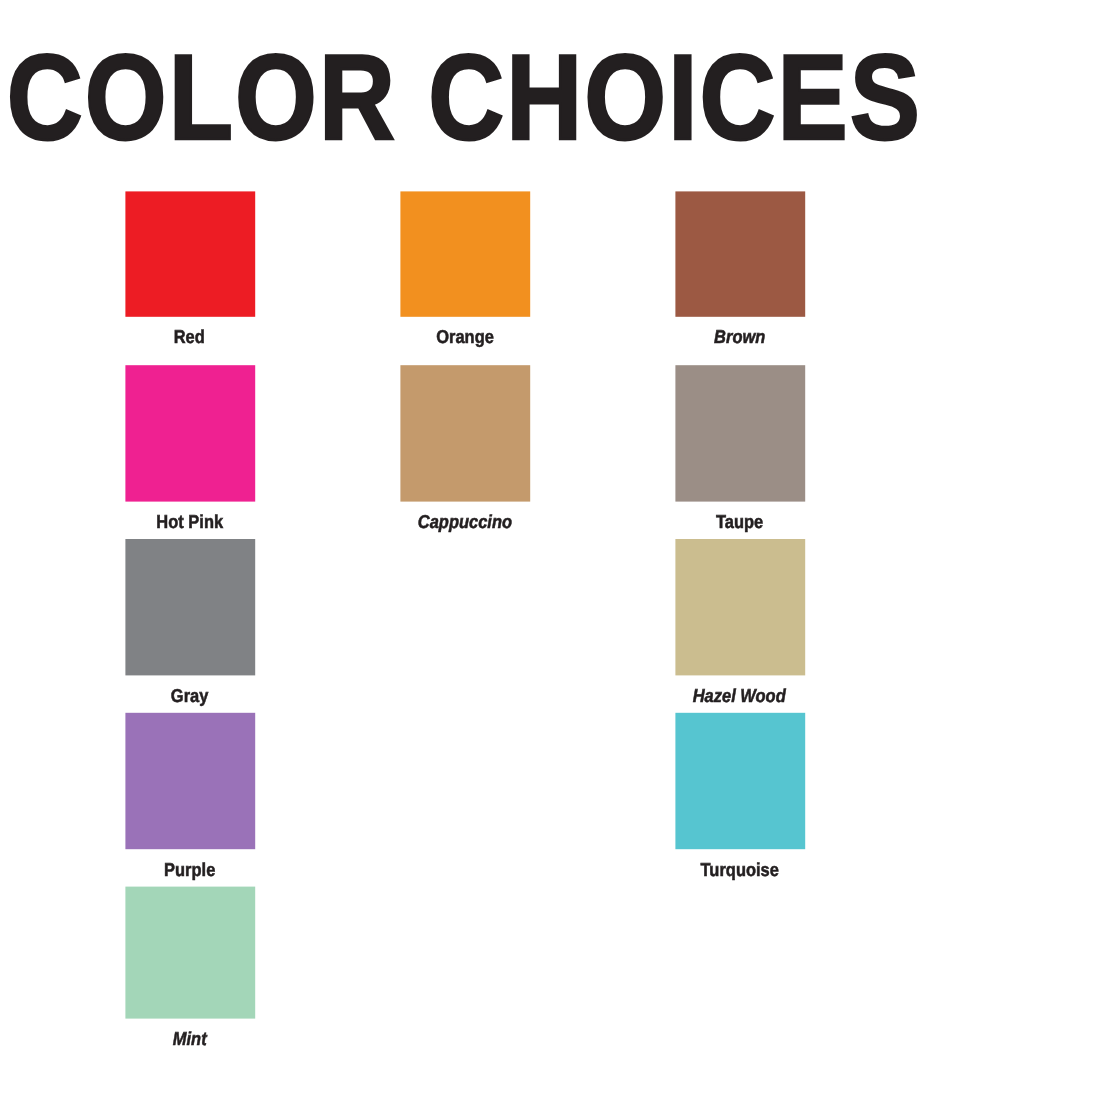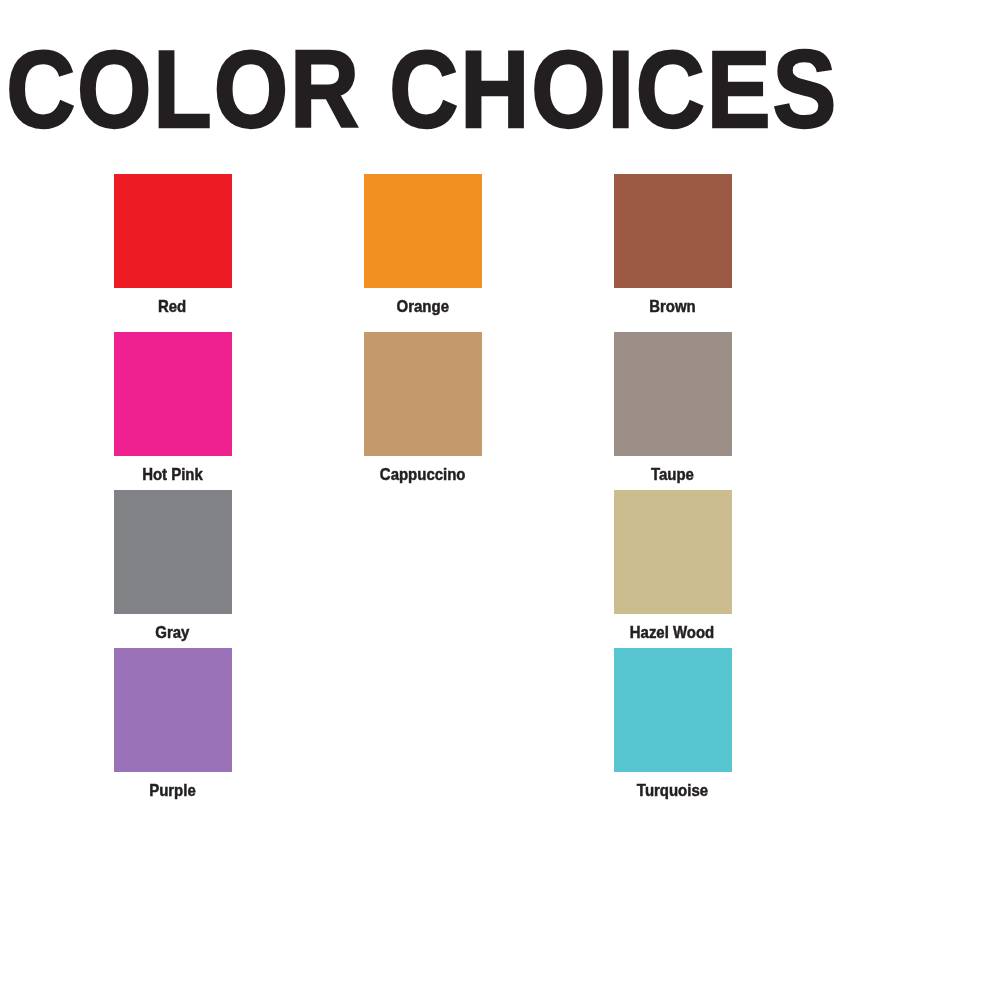--- a/index.html
+++ b/index.html
@@ -60,21 +60,21 @@
 
   .cell {
     width: 200px;
     display: flex;
     flex-direction: column;
     align-items: center;
   }
 
   .cell.col-left   { align-items: center; }
   .cell.col-mid    { align-items: center; }
-  .cell.col-right  { align-items: center; }
+  .cell.col-right  { align-items: center; font-style: italic; }
 
   .swatch {
     width: 118px;
     height: 120px;
     display: block;
   }
 
   .row-1 .swatch { height: 114px; }
   .row-2 .swatch { height: 124px; }
   .row-3 .swatch { height: 124px; }
@@ -149,16 +149,20 @@
         <div class="swatch" style="background-color: rgb(154, 114, 184);"></div>
         <div class="swatch-label" style="color: rgb(35, 31, 32); -webkit-text-stroke-color: rgb(35, 31, 32);">Purple</div>
       </div>
       <div class="cell col-mid">
         <div class="swatch" style="background-color: rgb(86, 197, 208);"></div>
         <div class="swatch-label" style="color: rgb(35, 31, 32); -webkit-text-stroke-color: rgb(35, 31, 32);">Turquoise</div>
       </div>
     </div>
 
     <div class="row row-5">
+      <div class="cell col-right">
+        <div class="swatch" style="background-color: rgb(163, 214, 184);"></div>
+        <div class="swatch-label" style="color: rgb(35, 31, 32); -webkit-text-stroke-color: rgb(35, 31, 32);">Mint</div>
+      </div>
     </div>
 
   </div>
 </div>
 
 </body></html>

